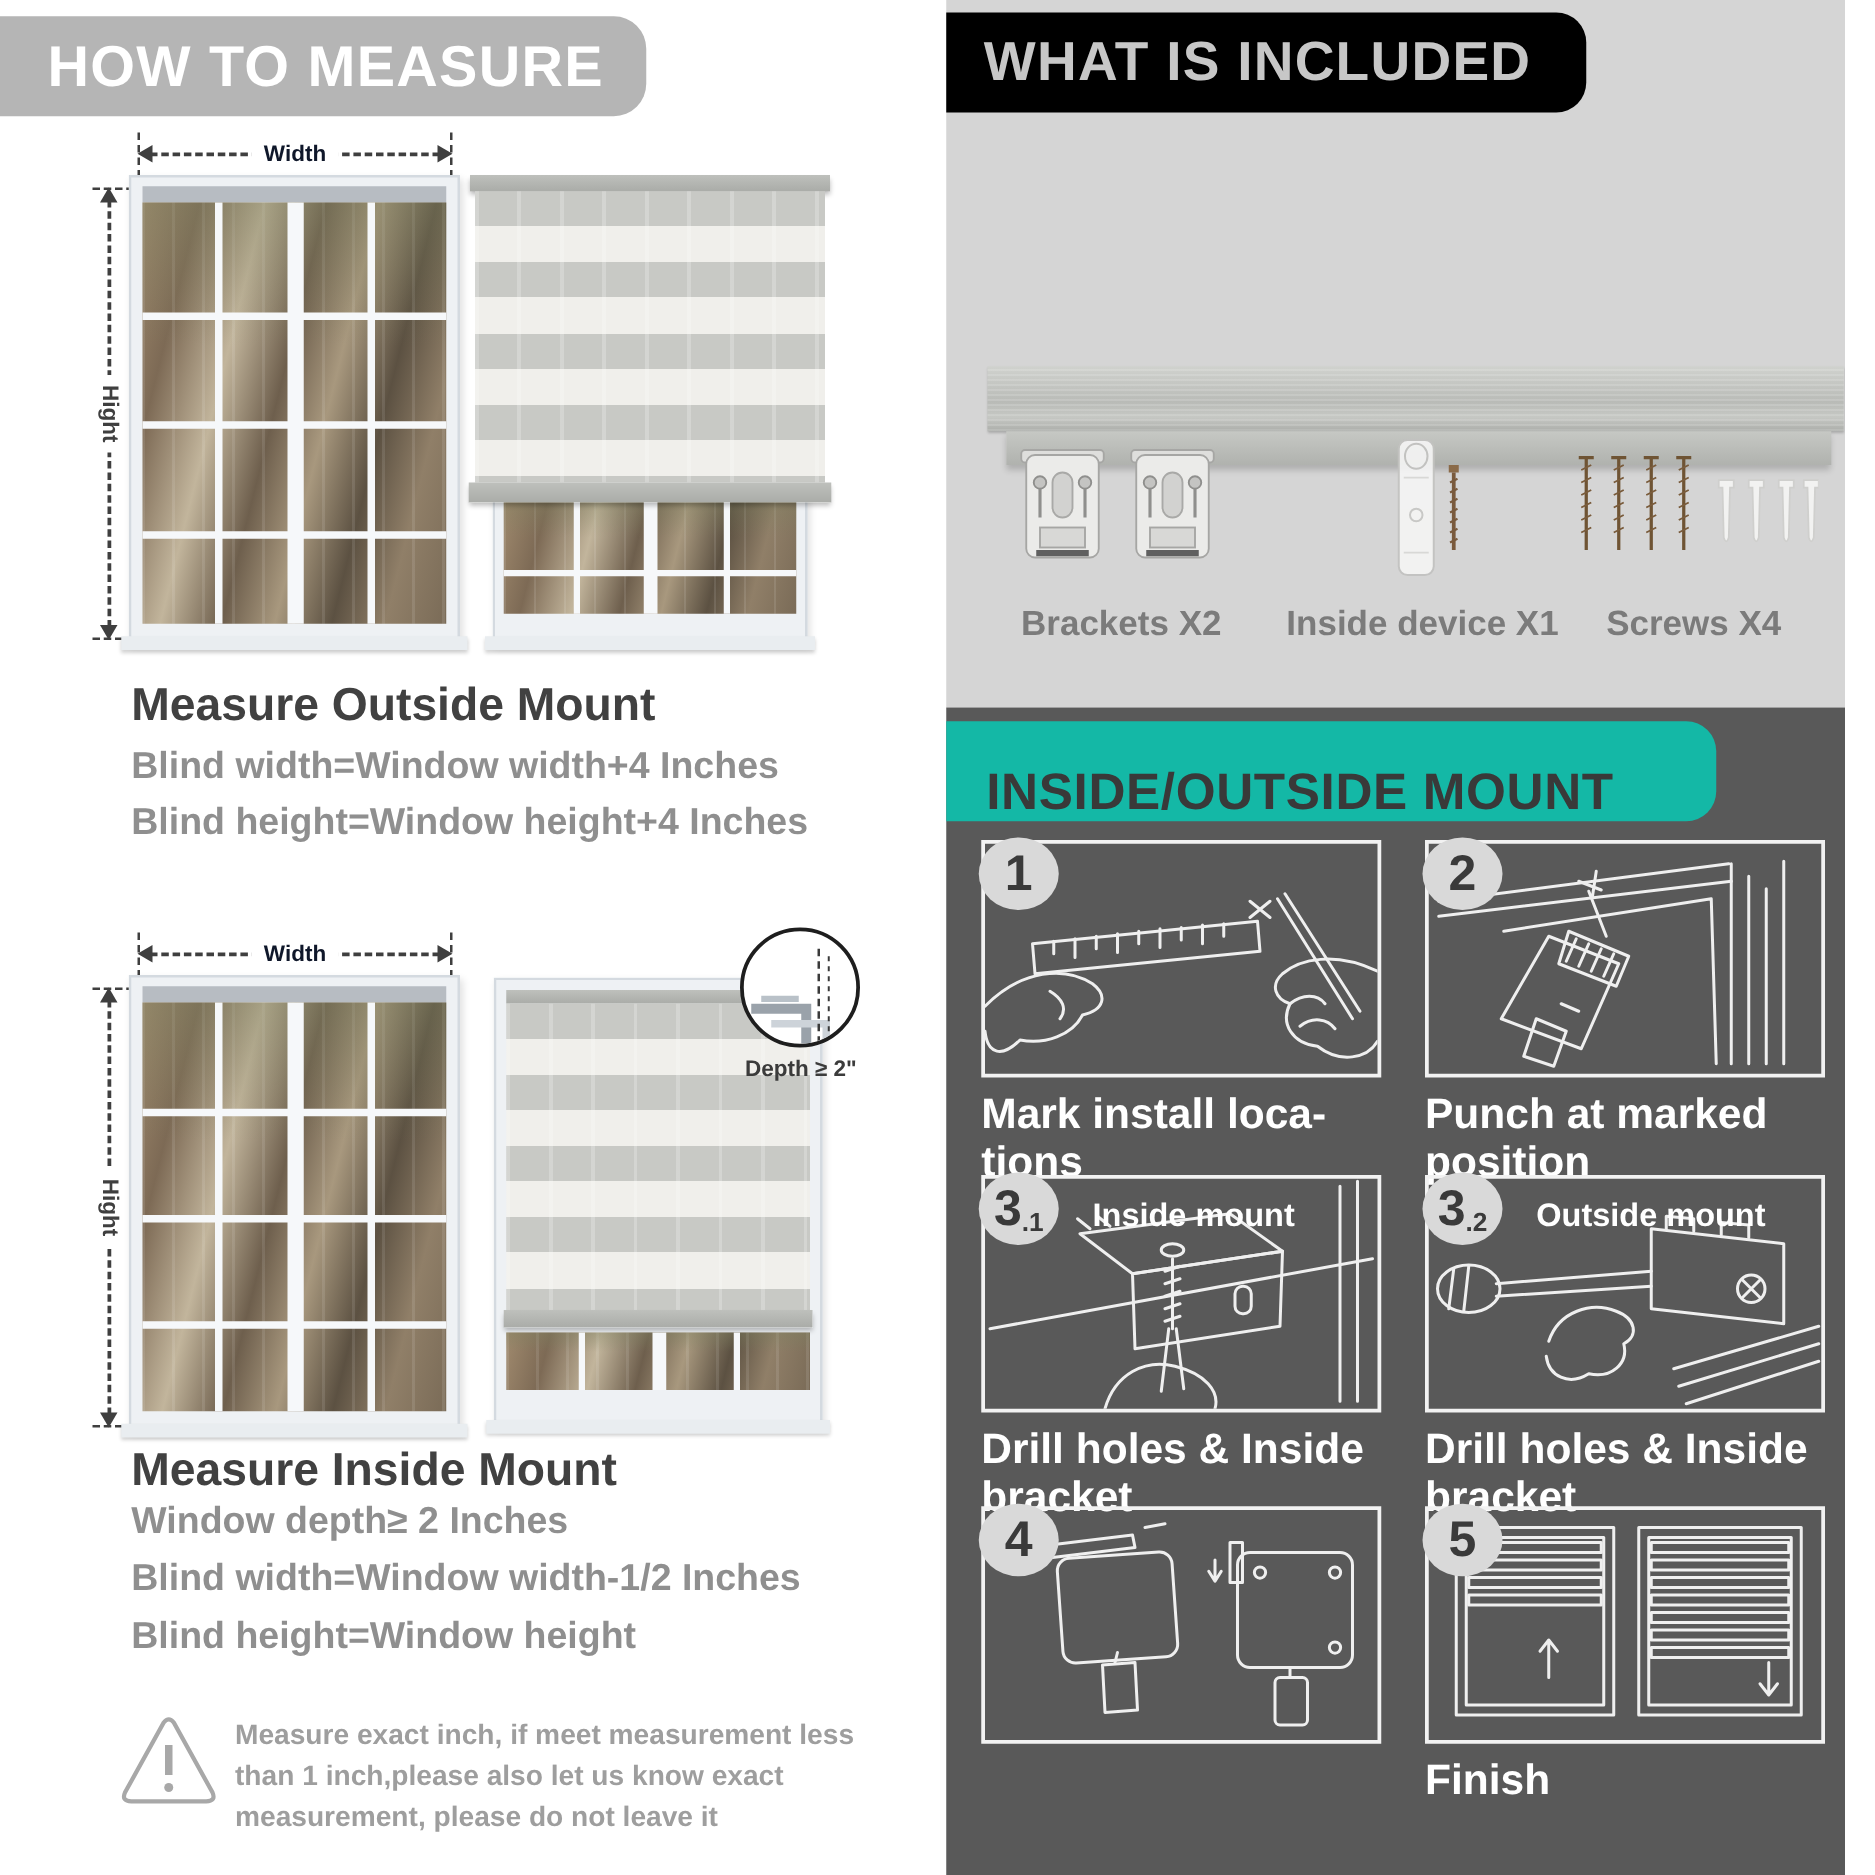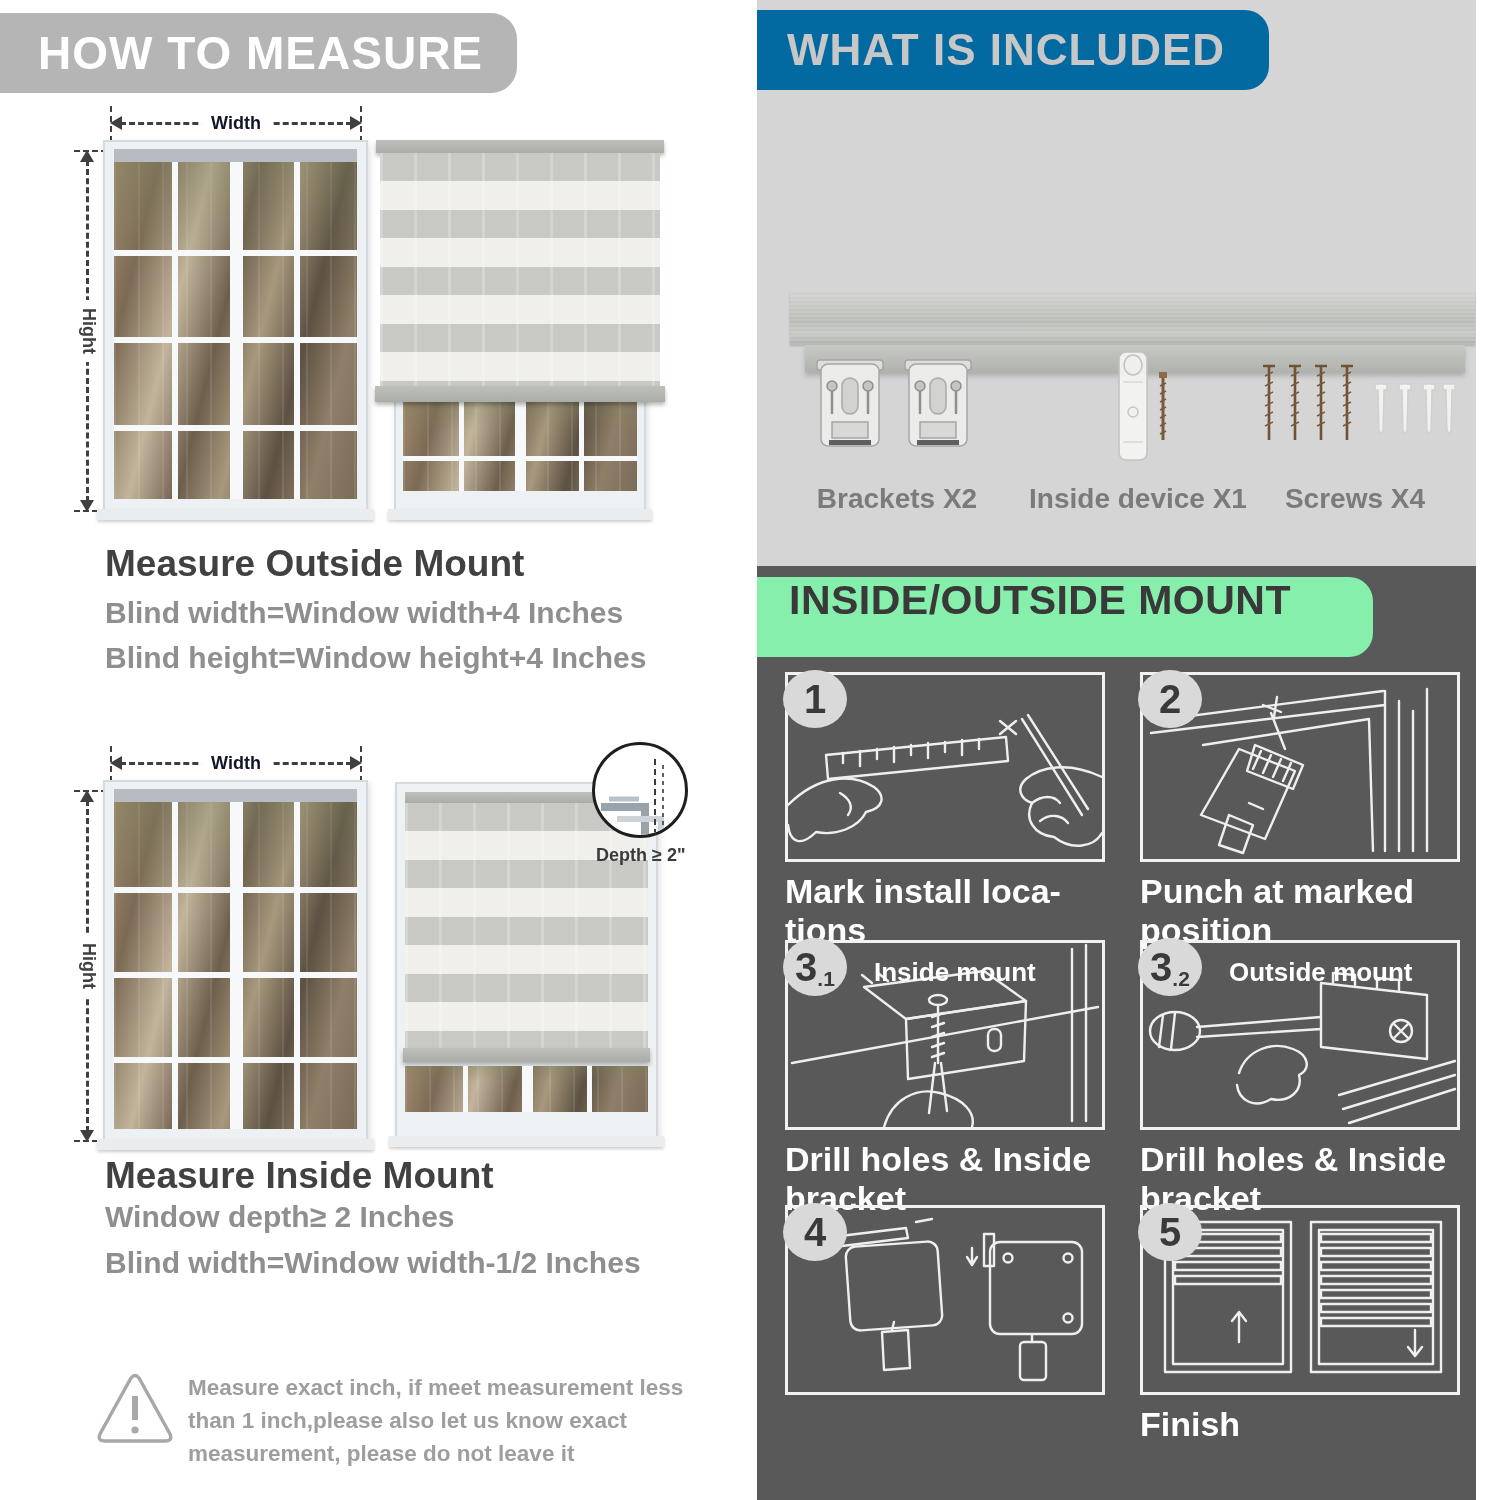--- a/index.html
+++ b/index.html
@@ -57,36 +57,36 @@
       repeating-linear-gradient(90deg, rgba(255,255,255,.22) 0 3px, rgba(255,255,255,0) 3px 34px),
       repeating-linear-gradient(180deg,#c8c9c5 0 28px,#f0efeb 28px 57px);}
   .rail{background:linear-gradient(180deg,#bec0bc 0%,#aaaca8 100%);
         box-shadow:0 3px 4px rgba(0,0,0,.28);}
 
   
   .warn-text{color:#9e9e9e;font-size:22.5px;line-height:33px;width:505px;}
 
   
   .panel-light{left:757px;top:0;width:743px;height:566px;background:#d5d5d5;}
-  .included-box{position:absolute;left:0;top:10px;width:512px;height:80px;background:#0369a1;
+  .included-box{position:absolute;left:0;top:10px;width:512px;height:80px;background:#000000;
       border-radius:0 24px 24px 0;display:flex;align-items:center;}
   .included-box span{color:#c7c7c7;font-size:44px;letter-spacing:1px;padding-left:30px;}
   .blind-label{position:absolute;left:0;right:0;top:213px;text-align:center;color:#6e6e6e;font-size:31px;}
   .headrail{position:absolute;left:33px;top:293px;width:685px;height:52px;
       background:repeating-linear-gradient(0deg, rgba(255,255,255,.14) 0 2px, rgba(0,0,0,0) 2px 4px),
       linear-gradient(180deg,#d0d2ce 0%,#b9bbb7 55%,#c6c8c4 78%,#acaeaa 100%);
       box-shadow:0 1px 2px rgba(0,0,0,.2);}
   .headrail-tier{position:absolute;left:48px;top:345px;width:660px;height:27px;
       background:linear-gradient(180deg,#c6c8c4,#b0b2ae);box-shadow:0 4px 5px rgba(0,0,0,.18);}
   .hw-label{position:absolute;top:483px;width:230px;text-align:center;color:#7b7b7b;font-size:28px;}
 
   
   .panel-dark{left:757px;top:566px;width:743px;height:934px;background:#595959;}
-  .mount-box{position:absolute;left:0;top:11px;width:616px;height:80px;background:#86efac;
-      border-radius:0 24px 24px 0;display:flex;align-items:flex-start;}
+  .mount-box{position:absolute;left:0;top:11px;width:616px;height:80px;background:#14b8a6;
+      border-radius:0 24px 24px 0;display:flex;align-items:flex-end;}
   .mount-box span{color:#393939;font-size:41px;letter-spacing:.5px;padding-left:32px;}
 
   .step-box{position:absolute;width:320px;height:190px;border:3px solid #f2f2f2;box-sizing:border-box;}
   .badge{position:absolute;top:-5px;left:-5px;height:58px;min-width:64px;background:#d9d9d9;
       border-radius:50%;display:flex;align-items:center;justify-content:center;padding:0 6px;box-sizing:border-box;}
   .badge .n{color:#3a3a3a;font-size:40px;line-height:1;}
   .badge .s{color:#3a3a3a;font-size:21px;line-height:1;align-self:flex-end;margin-bottom:7px;}
   .step-label{position:absolute;top:14px;left:86px;color:#ffffff;font-size:26px;}
   .caption{position:absolute;width:360px;color:#ffffff;font-size:34px;}
   .ill{position:absolute;inset:0;width:100%;height:100%;}
@@ -202,20 +202,21 @@
       <path d="M60,14 L60,88" stroke="#3a3a3a" stroke-width="2" stroke-dasharray="6 4" fill="none"></path>
       <path d="M68,20 L68,88" stroke="#3a3a3a" stroke-width="1.6" stroke-dasharray="4 4" fill="none"></path>
       <path d="M14,54 L44,54" stroke="#b9c1c8" stroke-width="5" fill="none"></path>
     </svg>
   </div>
   <div class="abs depth-label">Depth ≥ 2"</div>
 
   <div class="abs section-heading" style="left:105px;top:1155px;">Measure Inside Mount</div>
   <div class="abs body-line" style="left:105px;top:1200px;">Window depth≥ 2 Inches</div>
   <div class="abs body-line" style="left:105px;top:1246px;">Blind width=Window width-1/2 Inches</div>
+  <div class="abs body-line" style="left:105px;top:1292px;">Blind height=Window height</div>
 
   <svg class="abs warn-tri" style="left:96px;top:1372px;" viewBox="0 0 78 72">
     <path d="M35,6 Q39,1 43,6 L74,62 Q77,69 69,69 L9,69 Q1,69 4,62 Z" fill="none" stroke="#a8a8a8" stroke-width="3.4"></path>
     <path d="M39,24 L39,48" stroke="#a8a8a8" stroke-width="6" stroke-linecap="butt"></path>
     <circle cx="39" cy="58" r="3.6" fill="#a8a8a8" stroke="none"></circle>
   </svg>
   <div class="abs warn-text" style="left:188px;top:1371px;">Measure exact inch, if meet measurement less than 1 inch,please also let us know exact measurement, please do not leave it</div>
 
   <div class="abs panel-light">
     <div class="included-box">

